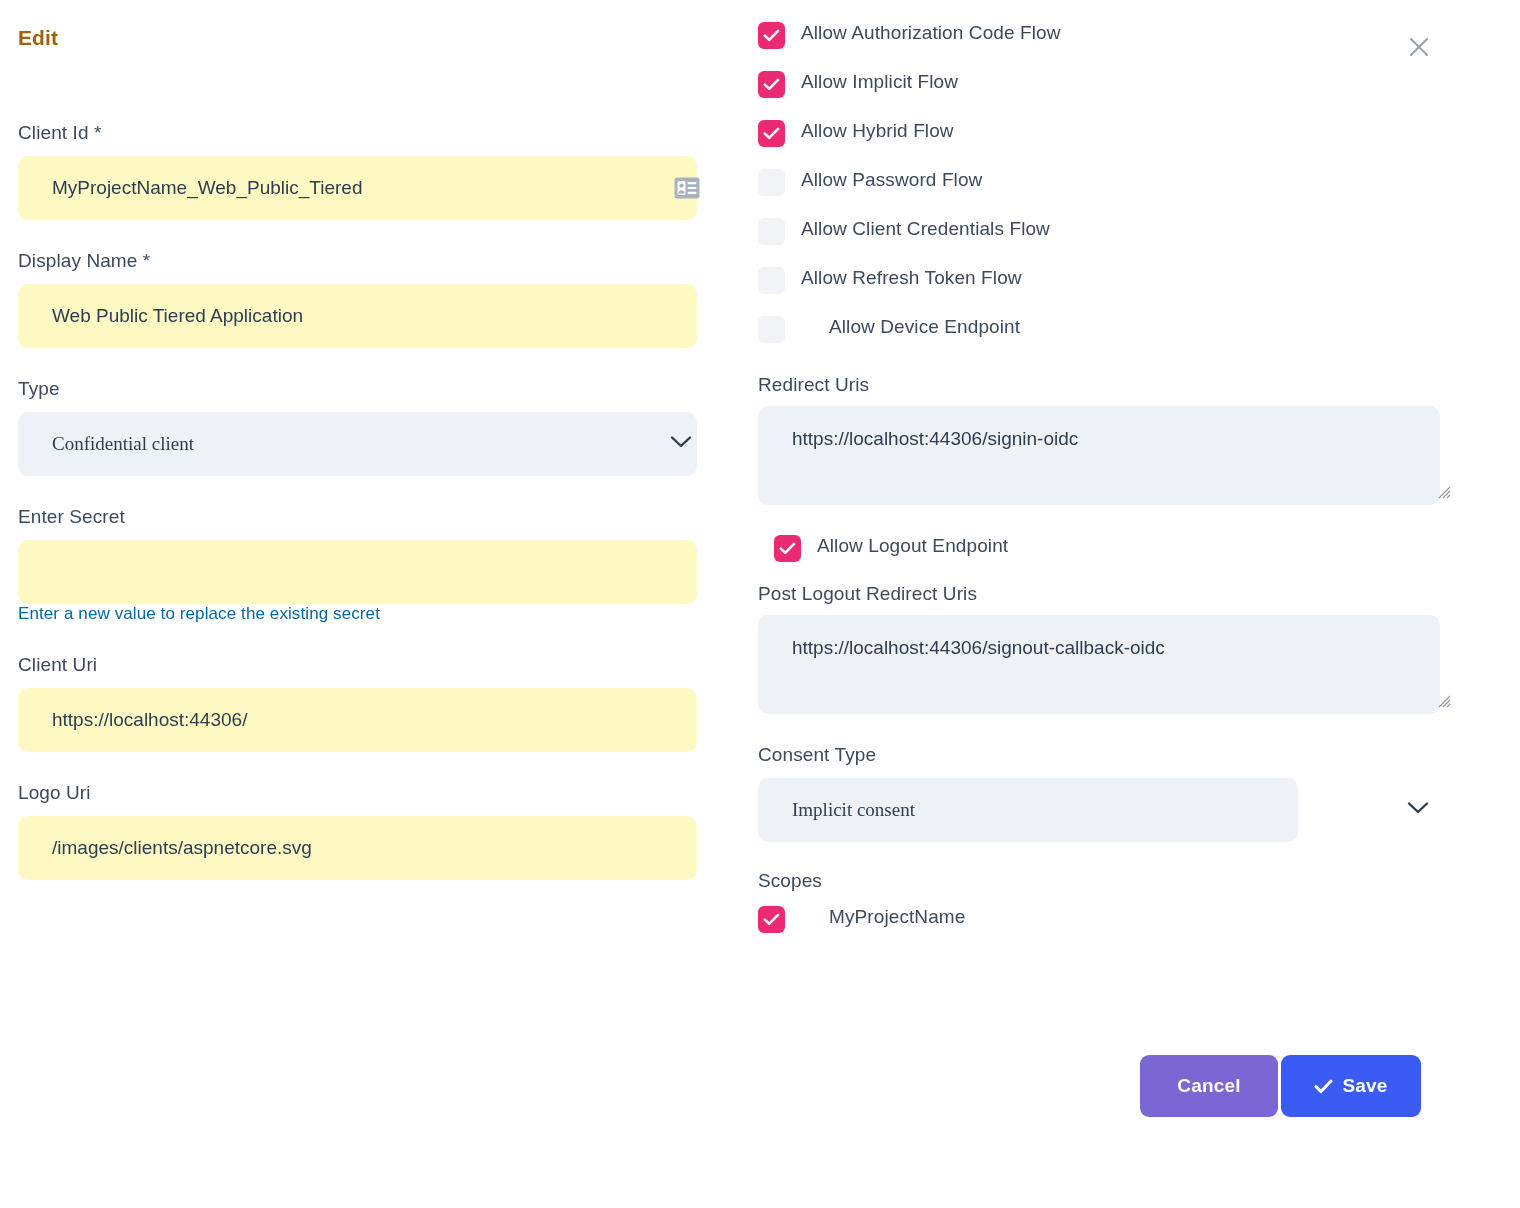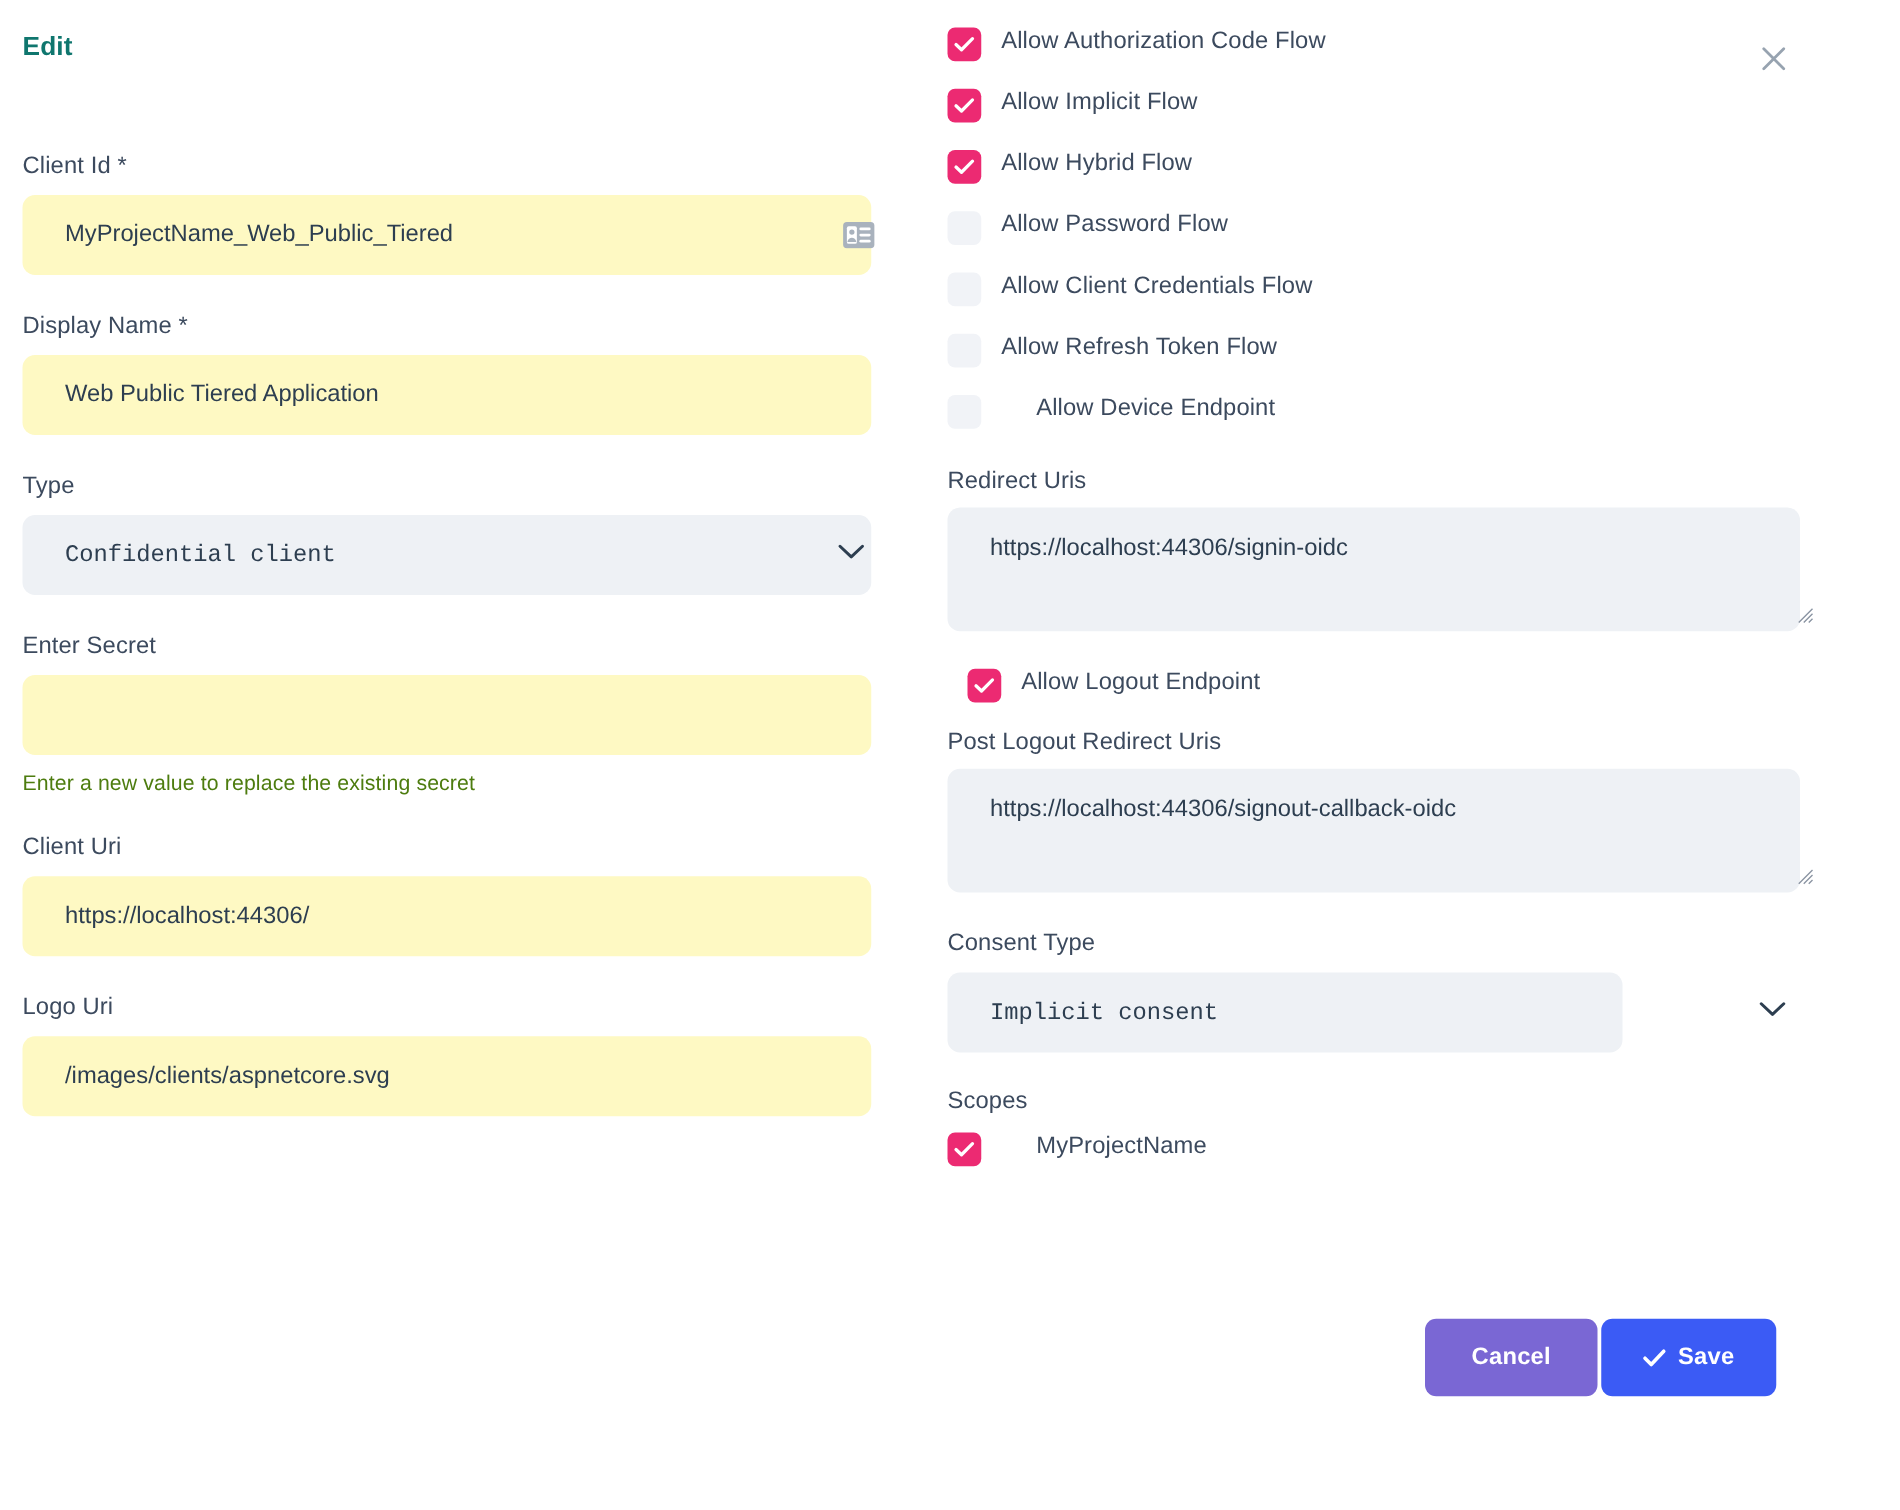--- a/index.html
+++ b/index.html
@@ -47,21 +47,21 @@
   .col-right {
     position: absolute;
     left: 758px;
     top: 22px;
     width: 700px;
   }
 
   .form-title {
     font-size: 21px;
     font-weight: 700;
-    color: #0f766e;
+    color: #a16207;
     letter-spacing: .1px;
     margin-bottom: 72px;
   }
 
   
   .field { margin-bottom: 30px; }
 
   .field-label {
     display: block;
     font-size: 19px;
@@ -101,39 +101,38 @@
   }
 
   .select-wrap { position: relative; }
   .select-box {
     width: 679px;
     height: 64px;
     background: #eef1f5;
     border: none;
     border-radius: 10px;
     padding: 0 58px 0 34px;
-    font-family: Liberation Mono, monospace;
+    font-family: Liberation Serif, serif;
     font-size: 19px;
     color: #2d3e50;
     display: flex;
     align-items: center;
     cursor: pointer;
   }
   .chevron {
     position: absolute;
     right: 26px;
     top: 50%;
     transform: translateY(-50%);
     pointer-events: none;
   }
 
   .helper-text {
     font-size: 17px;
-    color: #4d7c0f;
-    margin-top: 13px;
+    color: #0369a1;
     letter-spacing: .1px;
   }
 
   
   .check-row {
     display: flex;
     align-items: flex-start;
     height: 34px;
     margin-bottom: 15px;
     cursor: pointer;

